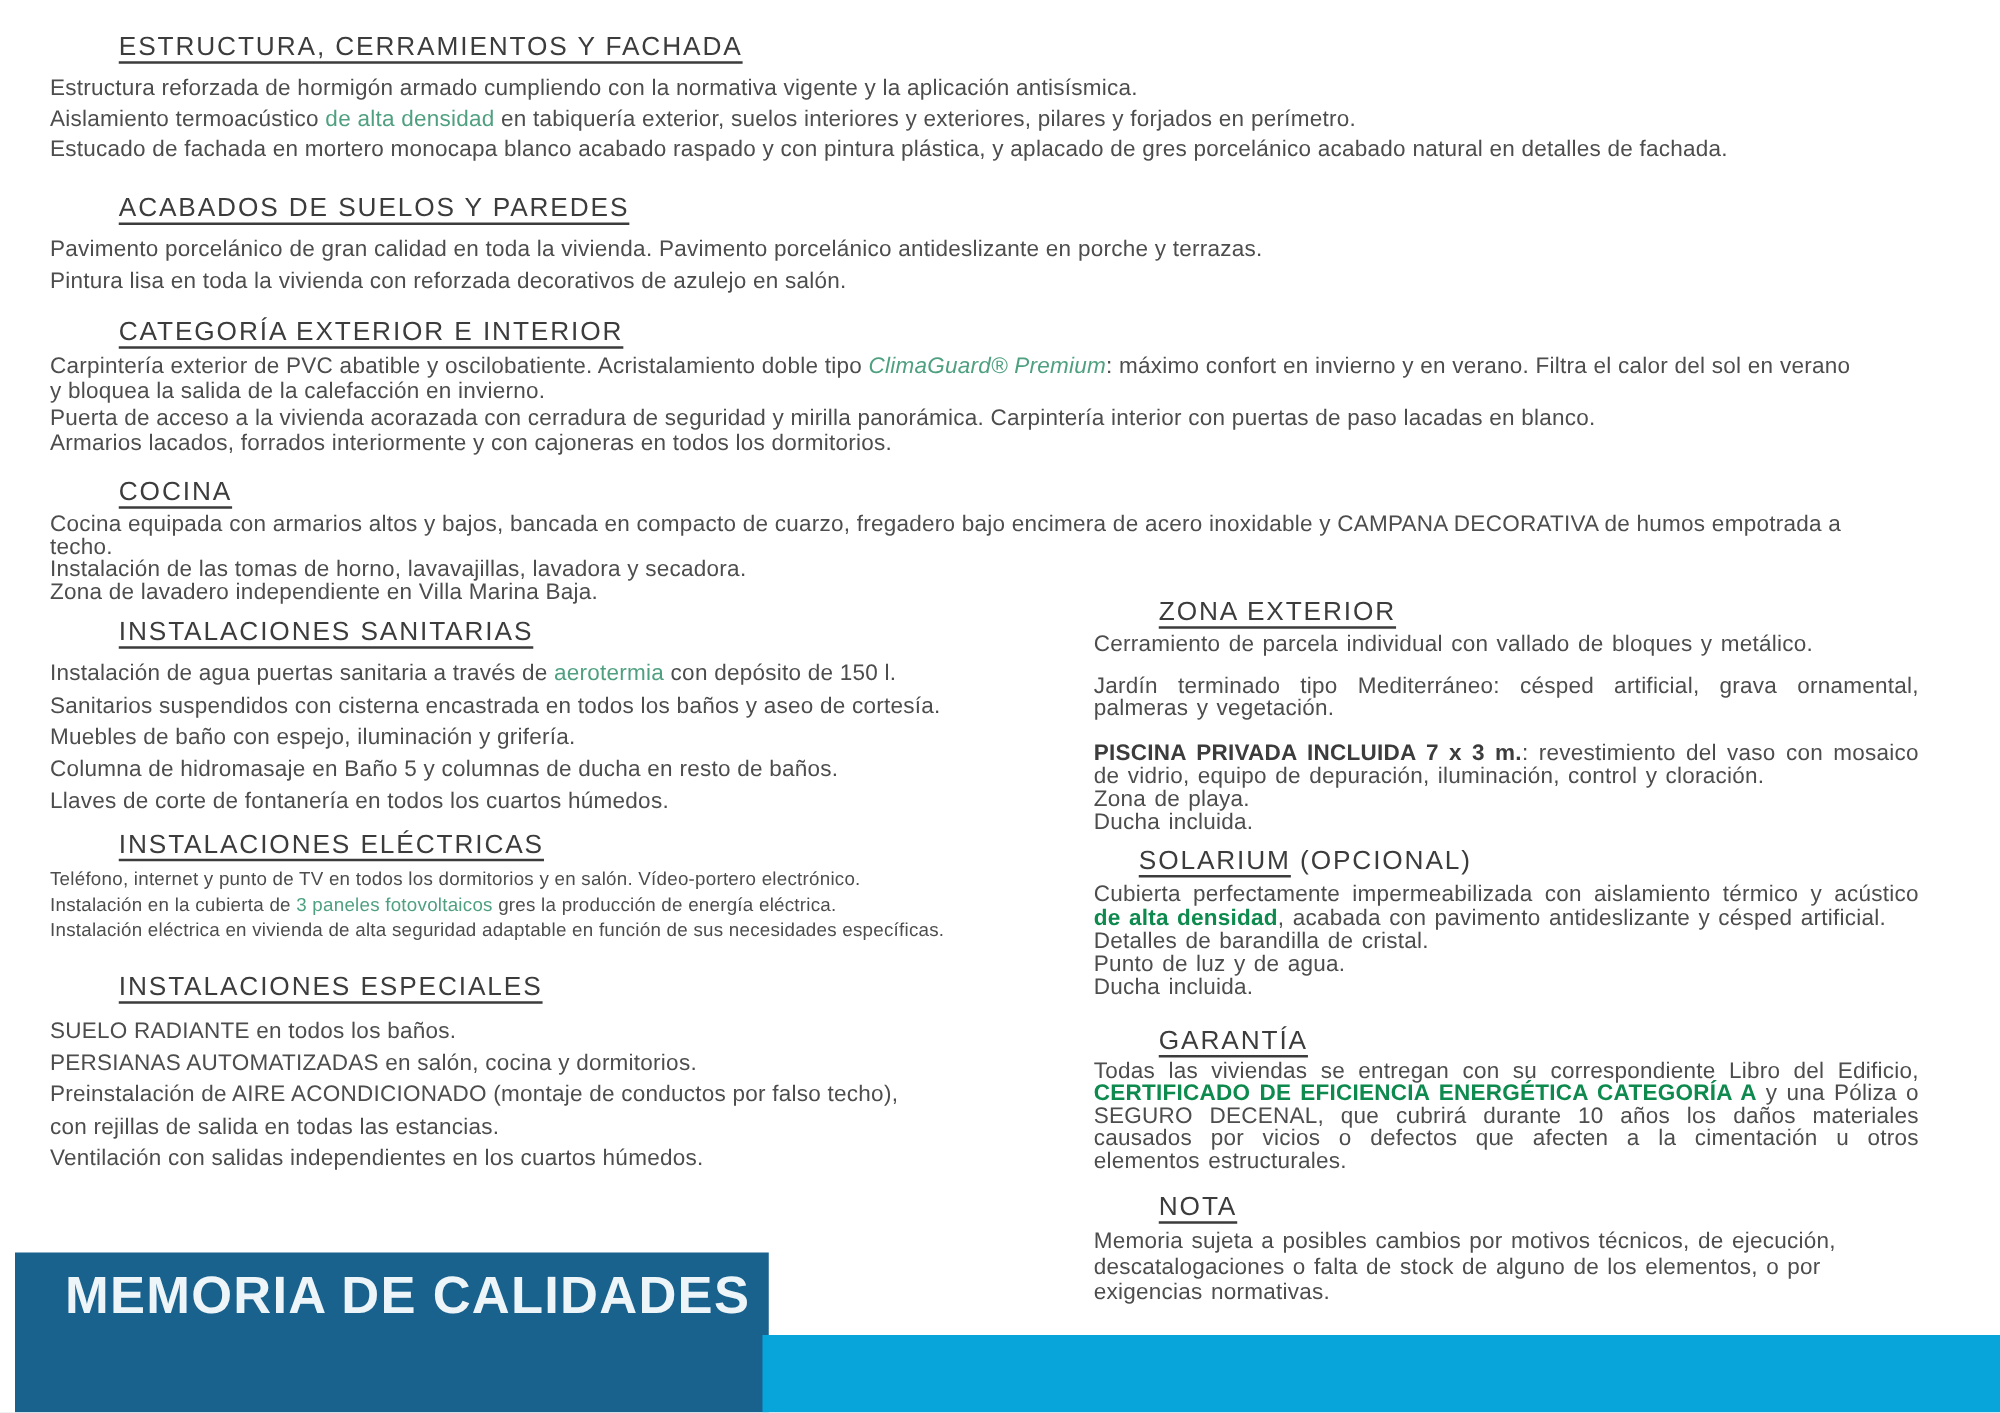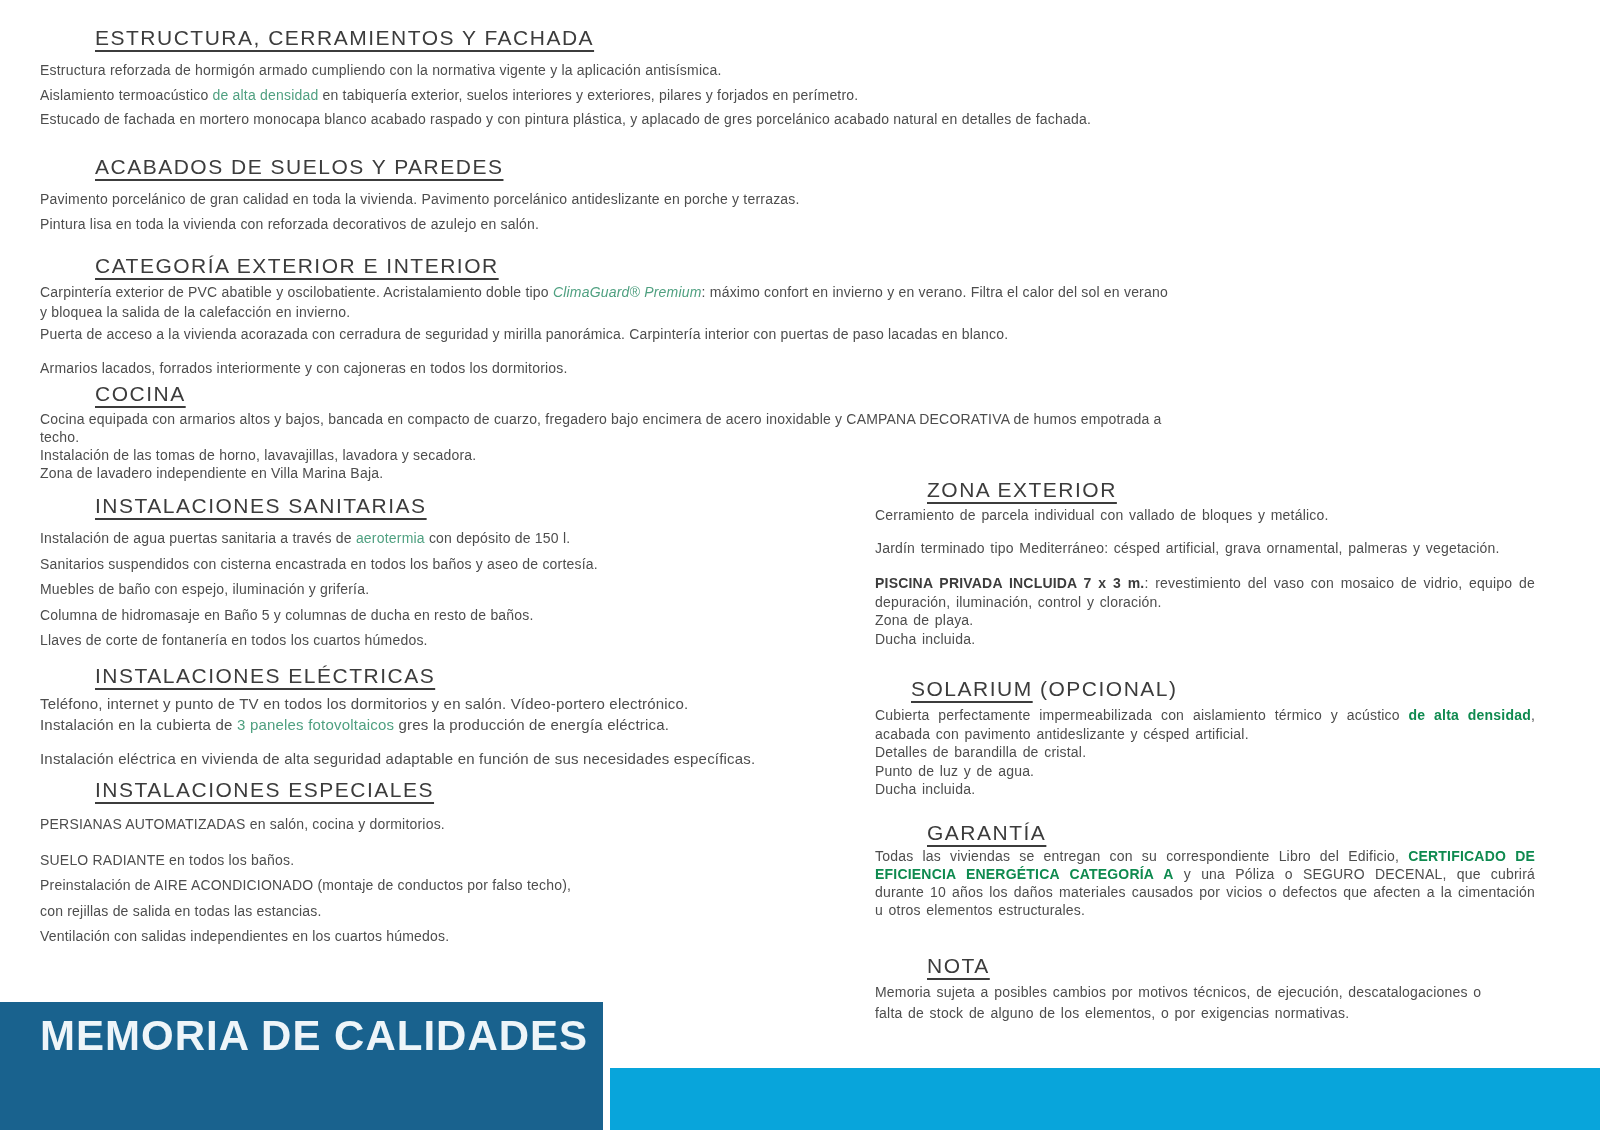--- a/index.html
+++ b/index.html
@@ -14,39 +14,39 @@
     margin:0 0 8px 55px;
     font-size:21px; font-weight:400; letter-spacing:1.5px;
     color:var(--heading, #3c3c3c);
   }
   .sec h2 .u {
     text-decoration:underline;
     text-underline-offset:5px;
     text-decoration-thickness:1.5px;
   }
   .ln {
-    margin:0; font-size:14px; letter-spacing:0.2px;
+    margin:0; font-size:18px; letter-spacing:0.2px;
     line-height:24.5px; color:var(--body, #4d4d4d);
   }
   .lh20 .ln { line-height:20px; }
   .lh18 .ln { line-height:18px; }
   .lh25 .ln { line-height:25.5px; }
   .rcol .ln { line-height:18.5px; word-spacing:1.5px; }
   .rcol.garantia .ln { line-height:18px; }
   .rcol.nota .ln { line-height:20.5px; }
   .sm .ln { font-size:15px; line-height:20.5px; }
   .just { text-align:justify; }
-  .mt2 { margin-top:2px; } .mt6 { margin-top:14px; } .mt10 { margin-top:10px; }
+  .mt2 { margin-top:2px; } .mt6 { margin-top:0; } .mt10 { margin-top:10px; }
   .mt14 { margin-top:14px; } .mt17 { margin-top:17px; }
   .accent { color:var(--accent_soft, #4fa080); }
   .accent-i { color:var(--accent_soft, #4fa080); font-style:italic; }
   .accent-b { color:var(--accent_strong, #0e8a4f); font-weight:bold; }
   .b { font-weight:bold; color:#3c3c3c; }
   .footer-box {
-    position:absolute; left:0; top:1002px; width:603px; height:128px;
+    position:absolute; left:12px; top:1002px; width:603px; height:128px;
     background:var(--footer_bg, #19628e);
   }
   .footer-title {
     margin:10px 0 0 40px; font-size:42px; font-weight:bold;
     letter-spacing:1px; color:var(--footer_text, #eef5f9);
   }
   .cyan-bar {
     position:absolute; left:610px; top:1068px; width:990px; height:62px;
     background:var(--bar_cyan, #08a5db);
   }
@@ -96,22 +96,22 @@
 
   <section class="sec sm" style="left:40px; top:664px; width:800px;">
     <h2 style="margin-bottom:6px;"><span class="u">INSTALACIONES ELÉCTRICAS</span></h2>
     <p class="ln"><span>Teléfono, internet y punto de TV en todos los dormitorios y en salón. Vídeo-portero electrónico.</span></p>
     <p class="ln"><span>Instalación en la cubierta de </span><span class="accent">3 paneles fotovoltaicos</span><span> gres la producción de energía eléctrica.</span></p>
     <p class="ln mt6"><span>Instalación eléctrica en vivienda de alta seguridad adaptable en función de sus necesidades específicas.</span></p>
   </section>
 
   <section class="sec lh25" style="left:40px; top:778px; width:800px;">
     <h2 style="margin-bottom:10px;"><span class="u">INSTALACIONES ESPECIALES</span></h2>
+    <p class="ln mt10"><span>SUELO RADIANTE en todos los baños.</span></p>
     <p class="ln"><span>PERSIANAS AUTOMATIZADAS en salón, cocina y dormitorios.</span></p>
-    <p class="ln mt10"><span>SUELO RADIANTE en todos los baños.</span></p>
     <p class="ln"><span>Preinstalación de AIRE ACONDICIONADO (montaje de conductos por falso techo),</span></p>
     <p class="ln"><span>con rejillas de salida en todas las estancias.</span></p>
     <p class="ln"><span>Ventilación con salidas independientes en los cuartos húmedos.</span></p>
   </section>
 
   <section class="sec rcol" style="left:875px; top:478px; width:660px;">
     <h2 style="margin-bottom:4px; margin-left:52px;"><span class="u">ZONA EXTERIOR</span></h2>
     <p class="ln"><span>Cerramiento de parcela individual con vallado de bloques y metálico.</span></p>
     <p class="ln just mt14"><span>Jardín terminado tipo Mediterráneo: césped artificial, grava ornamental, palmeras y vegetación.</span></p>
     <p class="ln just mt17"><span class="b">PISCINA PRIVADA INCLUIDA 7 x 3 m.</span><span>: revestimiento del vaso con mosaico de vidrio, equipo de depuración, iluminación, control y cloración.</span></p>

